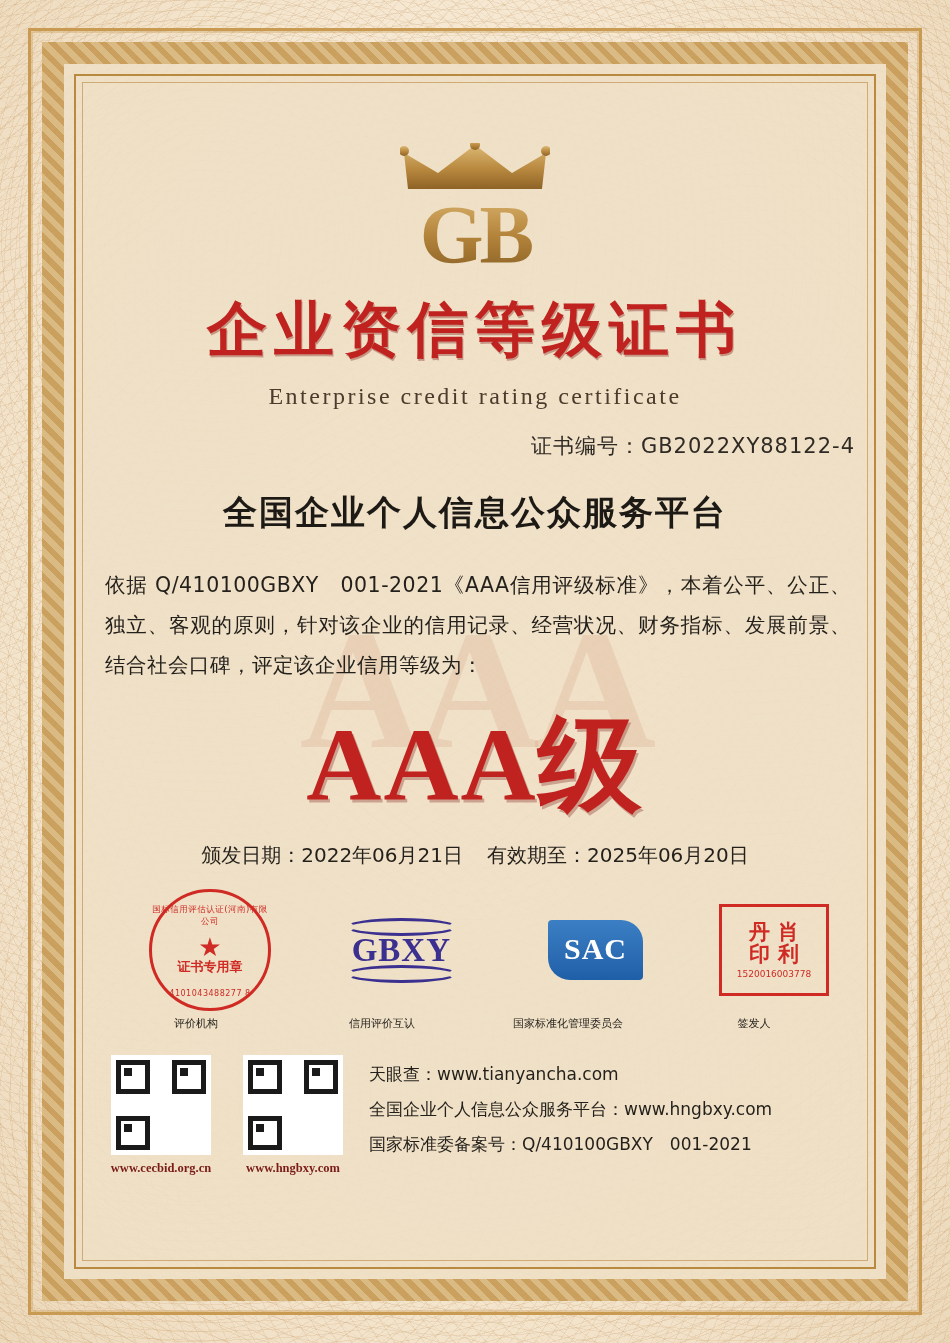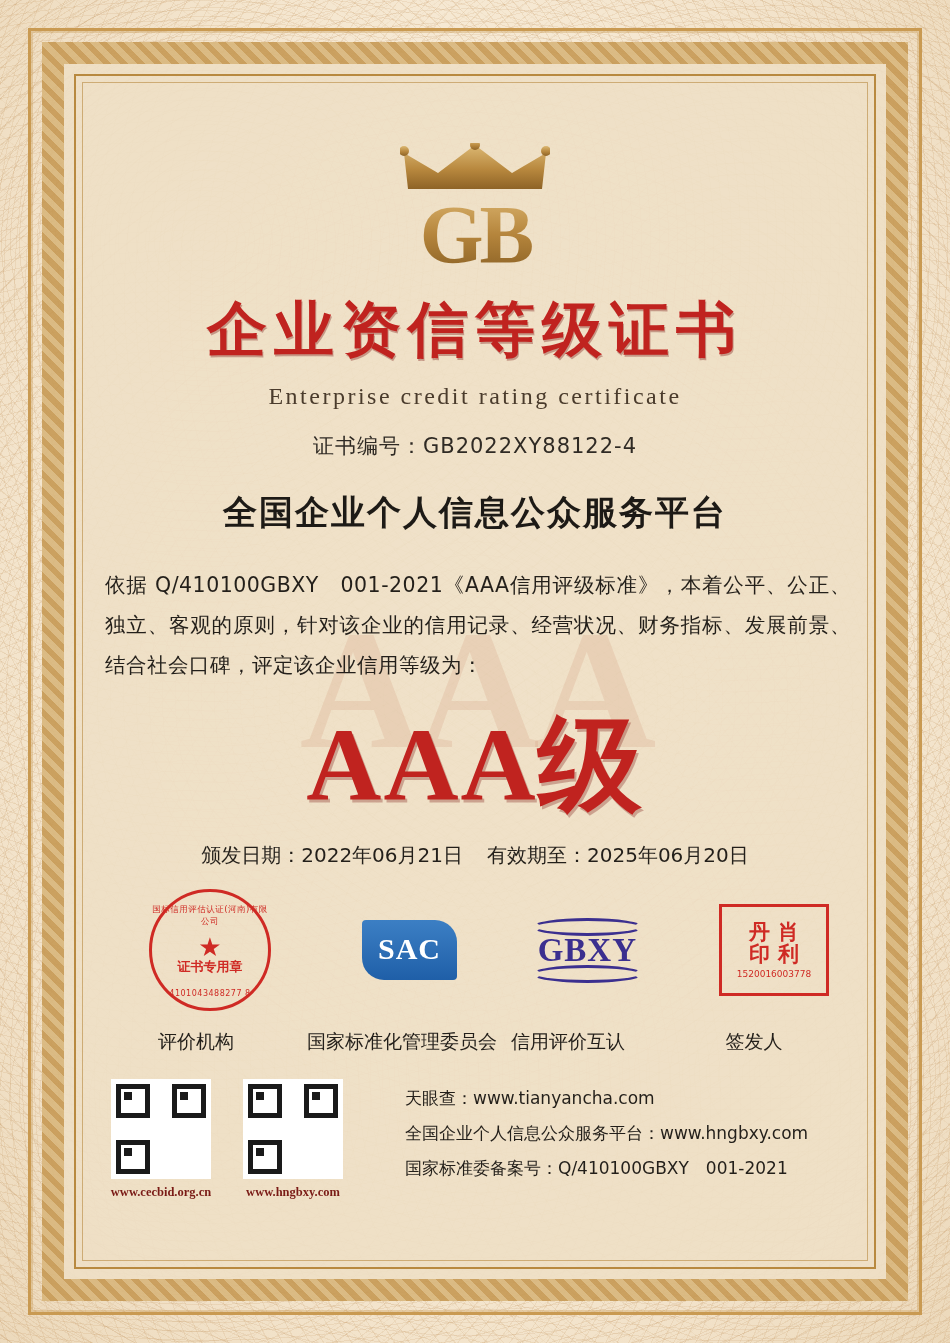--- a/index.html
+++ b/index.html
@@ -119,21 +119,21 @@
   #title-en {
     margin-top: 12px;
     text-align: center;
     font-family: "Liberation Serif", serif;
     font-size: 24px;
     letter-spacing: 2.5px;
     color: #4a3b2c;
   }
   #cert-no {
     margin-top: 22px;
-    text-align: center;
+    text-align: right;
     font-size: 21px;
     color: #2f2a24;
     letter-spacing: 1px;
     font-family: "DejaVu Sans", sans-serif;
   }
   #company {
     margin-top: 30px;
     text-align: center;
     font-family: "DejaVu Sans", sans-serif;
     font-weight: bold;
@@ -173,23 +173,23 @@
   
   #seals {
     margin-top: 22px;
     display: flex;
     justify-content: center;
     align-items: flex-start;
     gap: 36px;
   }
   .seal-item { width: 150px; text-align: center; }
   .seal-caption {
-    margin-top: 20px;
-    font-family: "DejaVu Sans", sans-serif;
-    font-size: 19px;
+    margin-top: 7px;
+    font-family: "DejaVu Sans", sans-serif;
+    font-size: 11px;
     color: #231f1a;
     white-space: nowrap;
   }
   .seal-box { height: 118px; display: flex; align-items: center; justify-content: flex-end; }
 
   
   .round-stamp {
     position: relative;
     width: 116px; height: 116px;
     border: 3px solid #cf2a24;
@@ -309,21 +309,20 @@
     font-size: 12.5px;
     color: #7a1b16;
   }
   #links {
     flex: 1;
     padding-top: 2px;
     font-family: "DejaVu Sans", sans-serif;
     font-size: 17px;
     color: #231f1a;
     line-height: 2.05;
-    margin-left: 36px;
   }
   #links div { white-space: nowrap; }
 </style>
 </head>
 <body>
 
 <div id="cert">
   <div id="guilloche"></div>
   <div id="frame-band"></div>
   <div id="frame-outer"></div>
@@ -386,30 +385,30 @@
             <div class="star">★</div>
             <div class="mid">证书专用章</div>
             <div class="arc-bottom">4101043488277 8</div>
           </div>
         </div>
         <div class="seal-caption">评价机构</div>
       </div>
 
       <div class="seal-item">
         <div class="seal-box">
-          <div class="sac-logo">SAC</div>
-        </div>
-        <div class="seal-caption">国家标准化管理委员会</div>
+          <div class="gbxy-logo">GBXY</div>
+        </div>
+        <div class="seal-caption">信用评价互认</div>
       </div>
 
       <div class="seal-item">
         <div class="seal-box">
-          <div class="gbxy-logo">GBXY</div>
-        </div>
-        <div class="seal-caption">信用评价互认</div>
+          <div class="sac-logo">SAC</div>
+        </div>
+        <div class="seal-caption">国家标准化管理委员会</div>
       </div>
 
       <div class="seal-item">
         <div class="seal-box">
           <div class="sign-stamp">
             <div class="r1">丹肖</div>
             <div class="r2">印利</div>
             <div class="r3">1520016003778</div>
           </div>
         </div>

